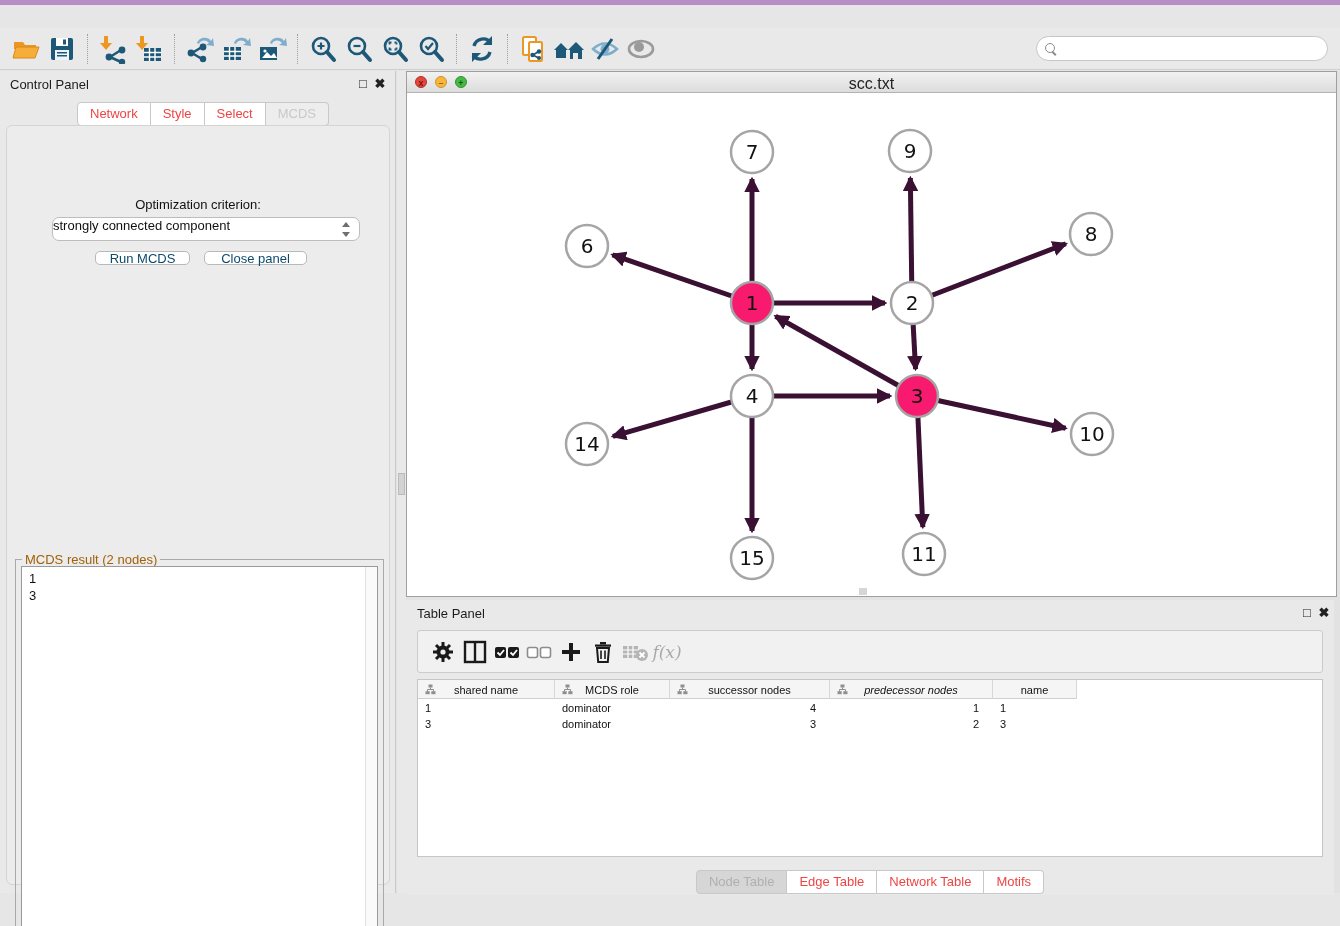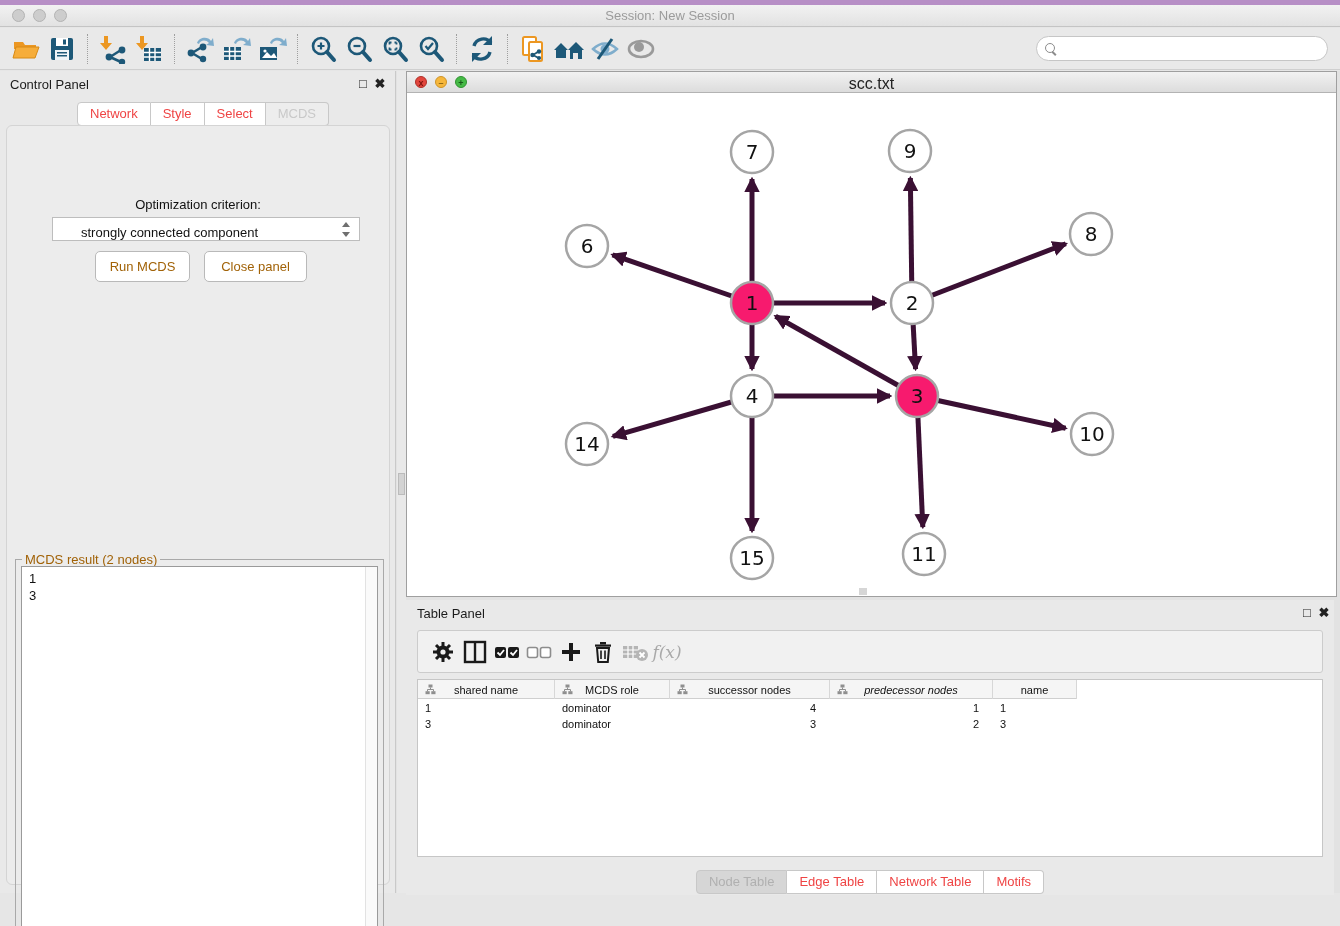--- a/index.html
+++ b/index.html
@@ -35,25 +35,25 @@
   .cpanel { position:absolute; left:0; top:0; width:396px; height:822px; background:#e9e9e9; border-right:1px solid #c9c9c9; }
   .phead { position:absolute; left:10px; top:6px; font-size:13px; color:#1c1c1c; }
   .pctl { position:absolute; top:5px; font-size:13px; color:#222; width:16px; text-align:center; cursor:default; }
   .cp-tabs { position:absolute; left:77px; top:31px; display:flex; }
   .cp-tab, .tp-tab { font-size:13px; padding:3px 12px 4px; background:#fff; border:1px solid #c8c8c8; border-left:none; color:#ef4444; cursor:default; }
   .cp-tab:first-child, .tp-tab:first-child { border-left:1px solid #c8c8c8; border-radius:4px 0 0 4px; }
   .cp-tab:last-child, .tp-tab:last-child { border-radius:0 4px 4px 0; }
   .cp-tab.active { background:#ededed; color:#c9c9c9; }
   .cp-content { position:absolute; left:6px; top:54px; width:384px; height:760px; background:#ececec; border:1px solid #d4d4d4; border-radius:6px; }
   .opt-label { position:absolute; left:0; width:100%; top:71px; text-align:center; font-size:13px; color:#111; }
-  .dropdown { position:absolute; left:45px; top:91px; width:308px; height:24px; background:#fff; border:1px solid #bdbdbd; border-radius:0; font-size:13px; color:#111; display:flex; align-items:flex-end; padding-left:28px; }
+  .dropdown { position:absolute; left:45px; top:91px; width:308px; height:24px; background:#fff; border:1px solid #bdbdbd; border-radius:7px; font-size:13px; color:#111; display:flex; align-items:flex-start; padding-left:0; }
   .dd-stepper { position:absolute; right:7px; top:3px; width:12px; height:17px; }
   .dd-stepper::before { content:""; position:absolute; left:2px; top:1px; border-left:4px solid transparent; border-right:4px solid transparent; border-bottom:5px solid #6f6f6f; }
   .dd-stepper::after { content:""; position:absolute; left:2px; bottom:1px; border-left:4px solid transparent; border-right:4px solid transparent; border-top:5px solid #6f6f6f; }
-  .btn { position:absolute; height:31px; background:#fff; border:1px solid #b9b9b9; border-radius:5px; font-size:13px; color:#a16207; display:flex; align-items:center; justify-content:center; cursor:default; }
+  .btn { position:absolute; height:14px; background:#fff; border:1px solid #b9b9b9; border-radius:5px; font-size:13px; color:#0c4a6e; display:flex; align-items:center; justify-content:center; cursor:default; }
   .groupbox { position:absolute; left:8px; top:433px; width:369px; height:378px; border:1px solid #a9a9a9; }
   .groupbox-legend { position:absolute; left:6px; top:-8px; background:#ececec; padding:0 3px; font-size:13px; color:#a16207; }
   .mcds-text { position:absolute; left:5px; top:6px; right:5px; bottom:6px; background:#fff; border:1px solid #9a9a9a; }
   .mcds-lines { position:absolute; left:7px; top:3px; font-size:13px; color:#111; white-space:pre; line-height:17px; }
   .mcds-scroll { position:absolute; right:0; top:0; width:12px; height:100%; background:#fafafa; border-left:1px solid #e2e2e2; }
 
   .splitter { position:absolute; left:397px; top:0; width:9px; height:822px; background:#e9e9e9; }
   .splitter-handle { position:absolute; left:1px; top:402px; width:7px; height:22px; background:#d3d3d3; border:1px solid #bbb; }
 
   
@@ -89,28 +89,20 @@
 </style>
 </head>
 <body>
 
 <div id="root">
   <div class="purple-strip"></div>
   <div class="purple-sliver"></div>
 
   <div id="app">
 
-    <div class="titlebar">
-      <div class="traffic">
-        <div class="tl"></div>
-        <div class="tl"></div>
-        <div class="tl"></div>
-      </div>
-      <div class="tb-title">Session: New Session</div>
-    </div>
 
     <div class="toolbar">
       <div class="tbi">
         <svg width="30" height="30">
             <path d="M3 8 h9 l2 3 h11 v4 H3 z" fill="#ec9722"></path>
             <path d="M5 13 h23 l-4 11 H2 z" fill="#f6ad3a" stroke="#d88a14"></path>
           </svg>
       </div>
       <div class="tbi">
         <svg width="30" height="30">

